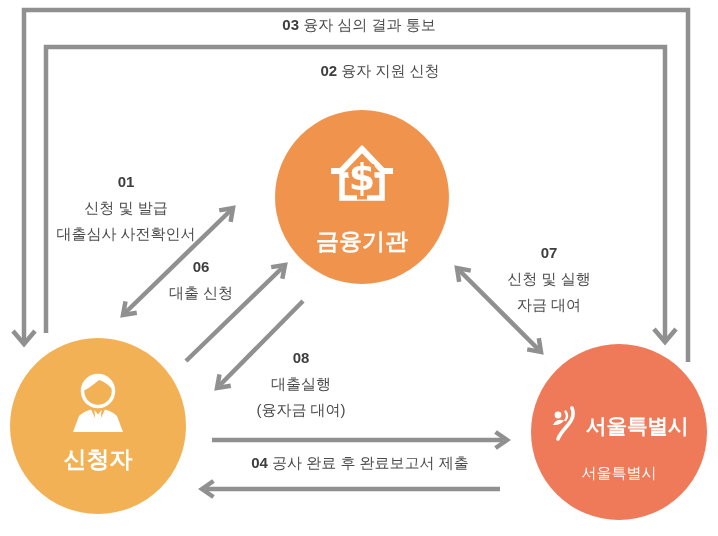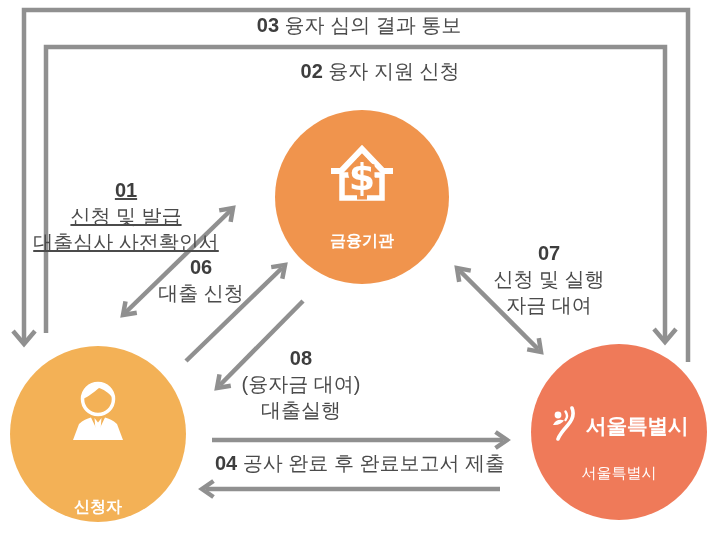--- a/index.html
+++ b/index.html
@@ -7,31 +7,31 @@
     position:relative;width:718px;height:536px;overflow:hidden;background:#fff;
     font-family:"Liberation Sans","DejaVu Sans",sans-serif;
   }
   .arrow-layer{position:absolute;left:0;top:0;width:718px;height:536px;}
   .arrow-layer polyline,.arrow-layer line{
     fill:none;stroke:var(--arrow,#909090);stroke-width:4.5;
     stroke-linecap:butt;stroke-linejoin:miter;
   }
   .step-label{
     position:absolute;transform:translateX(-50%);text-align:center;
-    font-size:20px;line-height:26px;color:var(--label-text,#4b4b4b);white-space:nowrap;
+    font-size:15px;line-height:26px;color:var(--label-text,#4b4b4b);white-space:nowrap;
   }
   .step-label .num{font-weight:bold;color:var(--number-text,#3e3e3e);}
   .node{
     position:absolute;border-radius:50%;display:flex;flex-direction:column;
     align-items:center;color:#fff;text-align:center;
   }
   .node-finance{left:275px;top:110px;width:174px;height:174px;background:var(--finance-circle,#F0944D);}
-  .node-applicant{left:10px;top:346px;width:176px;height:176px;background:var(--applicant-circle,#F3B156);gap:40px;}
+  .node-applicant{left:10px;top:338px;width:176px;height:176px;background:var(--applicant-circle,#F3B156);}
   .node-seoul{left:531px;top:344px;width:176px;height:176px;background:var(--seoul-circle,#EF7A59);text-align:center;}
-  .node-label{font-weight:bold;font-size:16px;line-height:26px;color:#fff;}
+  .node-label{font-weight:bold;font-size:23px;line-height:26px;color:#fff;}
   .finance-icon-wrap{margin-top:33px;}
   .node-finance .node-label{margin-top:21px;}
   .applicant-icon-wrap{margin-top:34px;}
   .node-applicant .node-label{margin-top:8px;}
   .seoul-brand-row{display:flex;align-items:center;gap:6px;margin-top:62px;}
   .seoul-brand-text{font-weight:bold;font-size:21px;color:#fff;letter-spacing:-0.5px;}
   .seoul-sub-label{margin-top:18px;font-size:15px;color:#fff;}
   .dollar-glyph{
     font-family:"DejaVu Sans","Liberation Sans",sans-serif;font-weight:bold;font-size:38px;
     fill:#fff;stroke:var(--finance-circle,#F0944D);stroke-width:7px;paint-order:stroke;
@@ -90,35 +90,35 @@
   <div class="step-label" style="left:359px;top:12px;">
     <span class="num">03</span>
     <span>융자 심의 결과 통보</span>
   </div>
 
   <div class="step-label" style="left:380px;top:58px;">
     <span class="num">02</span>
     <span>융자 지원 신청</span>
   </div>
 
-  <div class="step-label" style="left:126px;top:177px;text-decoration:underline;">
+  <div class="step-label" style="left:126px;top:169px;">
     <div class="num">01</div>
     <div>신청 및 발급</div>
     <div>대출심사 사전확인서</div>
   </div>
 
   <div class="step-label" style="left:201px;top:254px;">
     <div class="num">06</div>
     <div>대출 신청</div>
   </div>
 
   <div class="step-label" style="left:301px;top:325px;margin-top:20px;">
     <div class="num">08</div>
+    <div>대출실행</div>
     <div>(융자금 대여)</div>
-    <div>대출실행</div>
   </div>
 
   <div class="step-label" style="left:549px;top:240px;">
     <div class="num">07</div>
     <div>신청 및 실행</div>
     <div>자금 대여</div>
   </div>
 
   <div class="step-label" style="left:360px;top:450px;">
     <span class="num">04</span>

